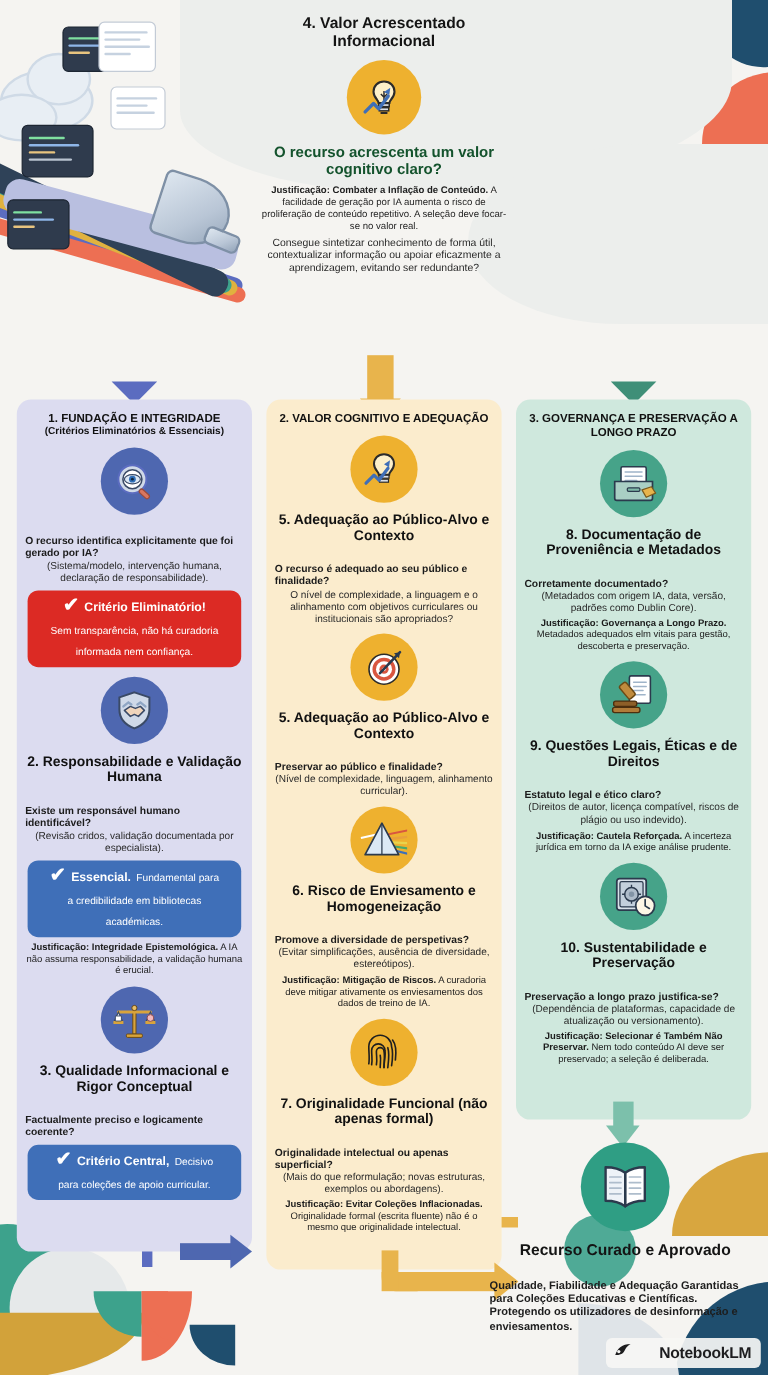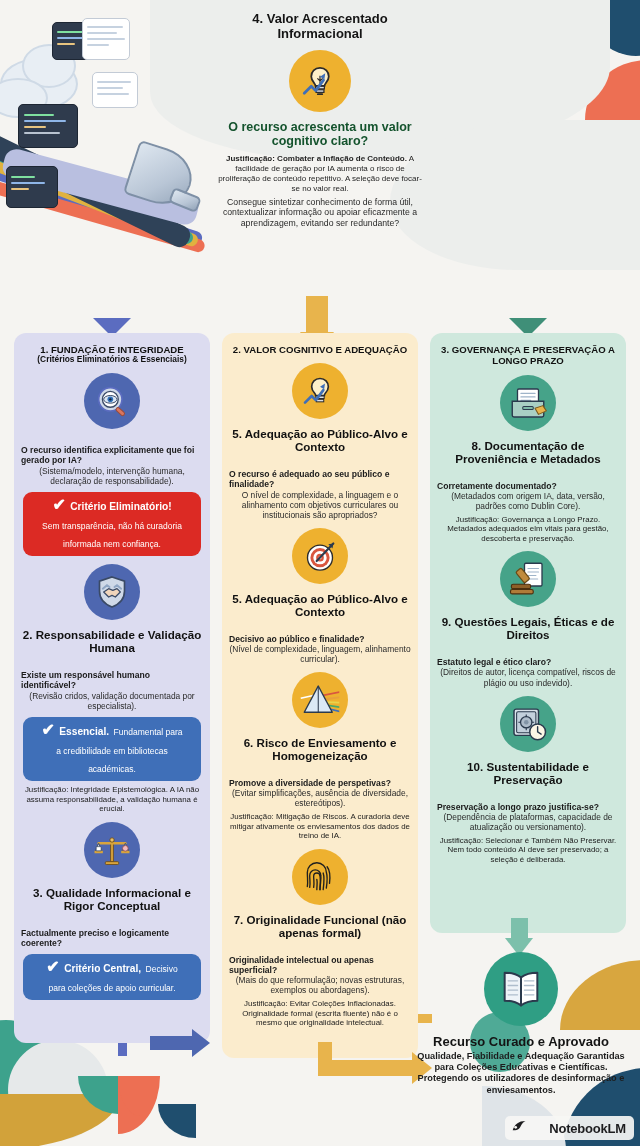--- a/index.html
+++ b/index.html
@@ -76,36 +76,36 @@
   #col3 { left: 430px; width: 196px; height: 600px; background: #cfe8dd; }
 
   .col-head { font-size: 9.6px; font-weight: bold; text-align:center; line-height:1.18; color:#111; }
   .col-head .sub { font-size: 8.4px; display:block; }
 
   .crit { margin-top: 8px; }
   .crit .title { font-size: 11.6px; font-weight: bold; text-align:center; line-height:1.12; color:#111; }
   .crit .qline { font-size: 8.6px; font-weight: bold; text-align:left; line-height:1.18; margin-top:16px; color:#1b1b1b;}
   .crit .detail{ font-size: 8.4px; text-align:center; line-height:1.2; color:#2a2a2a;}
   .crit .justif{ font-size: 7.9px; text-align:center; line-height:1.2; margin-top:4px; color:#1b1b1b;}
-  .crit .justif b { font-weight:normal; }
+  .crit .justif b { font-weight:bold; }
 
   .badge {
     margin: 6px 2px 3px 2px; border-radius: 9px; padding: 4px 16px;
     text-align:center; color: #fff; line-height: 1.18;
   }
   .badge .b-strong { font-weight: bold; font-size: 10.2px; }
   .badge .b-rest   { font-size: 8.5px; }
   .badge.red  { background: #dc2a24; }
   .badge.blue { background: #3f6fb8; }
   .chk { font-weight: bold; }
 
   
   #conclusion { position: absolute; left: 408px; top: 944px; width: 226px; }
   #conc-title { font-size: 13px; font-weight: bold; text-align:center; color:#141414; margin-top:4px;}
-  #conc-desc  { font-size: 9.2px; font-weight: bold; text-align:center; line-height:1.22; color:#1d1d1d; margin-top:2px;}
+  #conc-desc  { font-size: 9.2px; font-weight: bold; line-height:1.22; color:#1d1d1d; margin-top:17px;}
 
   
   #nb-badge {
     position: absolute; right: 6px; bottom: 6px;
     display: flex; align-items: center; gap: 21px;
     background: rgba(246,246,244,0.92);
     border-radius: 5px; padding: 3px 8px 3px 6px;
   }
   #nb-badge .nb-text { font-size: 13px; font-weight: bold; color: #1d1d1f; letter-spacing: -0.2px; }
 </style>
@@ -311,21 +311,21 @@
           <circle cx="24" cy="26" r="15" fill="#ffffff" stroke="#2b2b2b" stroke-width="1.6"></circle>
           <circle cx="24" cy="26" r="11.5" fill="#d9563f"></circle>
           <circle cx="24" cy="26" r="8" fill="#ffffff"></circle>
           <circle cx="24" cy="26" r="4.6" fill="#d9563f"></circle>
           <circle cx="24" cy="26" r="1.8" fill="#ffffff"></circle>
           <path d="M20 30L40 9" stroke="#2b3a4d" stroke-width="2.6" stroke-linecap="round"></path>
           <path d="M40 9l-6 1 5 5z" fill="#2b3a4d"></path>
         </svg>
       </div>
       <div class="title">5. Adequação ao Público-Alvo e Contexto</div>
-      <div class="qline">Decisivo ao público e finalidade?</div>
+      <div class="qline">Preservar ao público e finalidade?</div>
       <div class="detail">(Nível de complexidade, linguagem, alinhamento curricular).</div>
     </div>
 
     <div class="crit">
       <div class="icon-circle" style="width:56px;height:56px;background:#eeb12f;">
         <svg width="42" height="42" viewBox="0 0 48 48" aria-hidden="true">
           <path d="M2 22l18-4" stroke="#ffffff" stroke-width="2"></path>
           <path d="M26 18l20-4v2l-20 4z" fill="#d9563f"></path>
           <path d="M26 22l20-2v2l-20 3z" fill="#e8a13c"></path>
           <path d="M26 25l20 1v2l-20-1z" fill="#e8d44c"></path>
@@ -395,20 +395,24 @@
           <rect x="20" y="6" width="20" height="26" rx="1.5" fill="#ffffff" stroke="#2b3a4d" stroke-width="1.5"></rect>
           <path d="M24 12h12M24 16h12M24 20h9M24 24h11" stroke="#9fb4c9" stroke-width="1.4" stroke-linecap="round"></path>
           <rect x="14" y="12" width="8" height="16" rx="2" fill="#c08b3e" stroke="#6b4a16" stroke-width="1.4" transform="rotate(-40 18 20)"></rect>
           <rect x="5" y="30" width="22" height="5" rx="2" fill="#8d5f28" stroke="#4c2f0e" stroke-width="1.3"></rect>
           <rect x="4" y="36" width="26" height="5" rx="2" fill="#b07b38" stroke="#4c2f0e" stroke-width="1.3"></rect>
         </svg>
       </div>
       <div class="title">9. Questões Legais, Éticas e de Direitos</div>
       <div class="qline">Estatuto legal e ético claro?</div>
       <div class="detail">(Direitos de autor, licença compatível, riscos de plágio ou uso indevido).</div>
+      <div class="justif">
+        <b>Justificação: Cautela Reforçada.</b>
+        <span>A incerteza jurídica em torno da IA exige análise prudente.</span>
+      </div>
     </div>
 
     <div class="crit">
       <div class="icon-circle" style="width:56px;height:56px;background:#46a389;">
         <svg width="42" height="42" viewBox="0 0 48 48" aria-hidden="true">
           <rect x="8" y="7" width="28" height="30" rx="2.5" fill="#d9e2ea" stroke="#2b3a4d" stroke-width="1.7"></rect>
           <rect x="11" y="10" width="22" height="24" rx="1.6" fill="#c3d0dc" stroke="#2b3a4d" stroke-width="1.2"></rect>
           <circle cx="22" cy="22" r="6.5" fill="#aebcca" stroke="#2b3a4d" stroke-width="1.4"></circle>
           <circle cx="22" cy="22" r="2.6" fill="#8294a6"></circle>
           <path d="M22 13v3M22 28v3M13 22h3M28 22h3" stroke="#2b3a4d" stroke-width="1.3"></path>

